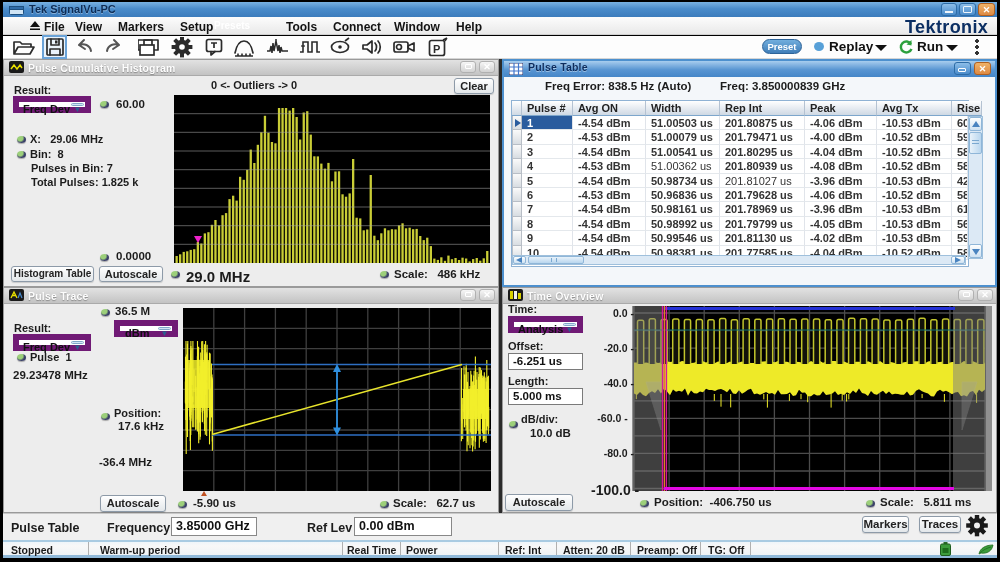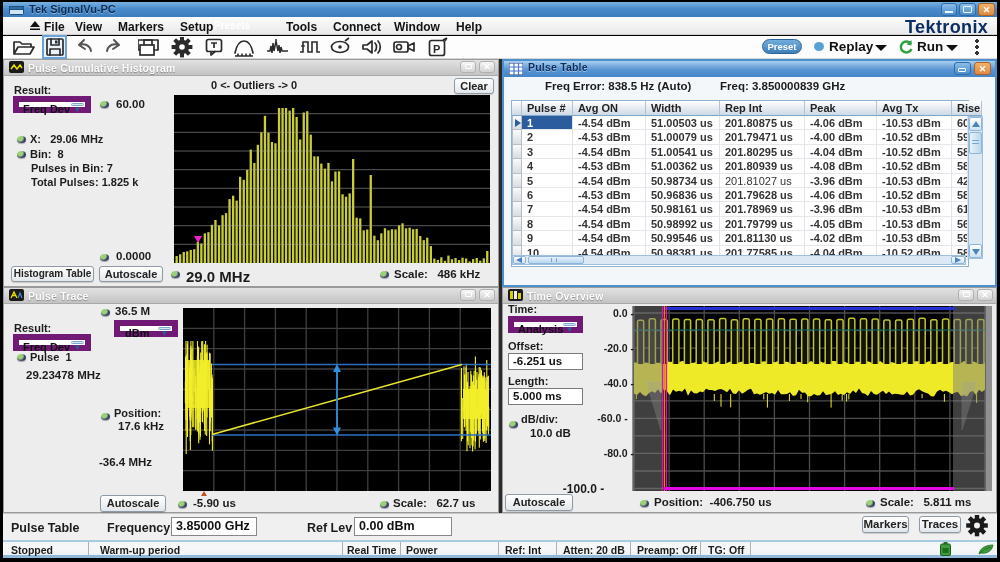--- a/index.html
+++ b/index.html
@@ -302,21 +302,21 @@
 <div class="ab" style="left:522px;top:144.8px;width:51px;height:14.4px;color:#333;border-bottom:1px solid #e4e8ec;border-right:1px solid #e0e4ea;font-size:11px;font-weight:bold;padding-left:5px;line-height:14.4px;overflow:hidden">3</div>
 <div class="ab" style="left:573px;top:144.8px;width:73px;height:14.4px;color:#333;border-bottom:1px solid #e4e8ec;border-right:1px solid #e0e4ea;font-size:11px;font-weight:bold;padding-left:5px;line-height:14.4px;overflow:hidden">-4.54 dBm</div>
 <div class="ab" style="left:646px;top:144.8px;width:74px;height:14.4px;color:#333;border-bottom:1px solid #e4e8ec;border-right:1px solid #e0e4ea;font-size:11px;font-weight:bold;padding-left:5px;line-height:14.4px;overflow:hidden">51.00541 us</div>
 <div class="ab" style="left:720px;top:144.8px;width:85px;height:14.4px;color:#333;border-bottom:1px solid #e4e8ec;border-right:1px solid #e0e4ea;font-size:11px;font-weight:bold;padding-left:5px;line-height:14.4px;overflow:hidden">201.80295 us</div>
 <div class="ab" style="left:805px;top:144.8px;width:72px;height:14.4px;color:#333;border-bottom:1px solid #e4e8ec;border-right:1px solid #e0e4ea;font-size:11px;font-weight:bold;padding-left:5px;line-height:14.4px;overflow:hidden">-4.04 dBm</div>
 <div class="ab" style="left:877px;top:144.8px;width:75px;height:14.4px;color:#333;border-bottom:1px solid #e4e8ec;border-right:1px solid #e0e4ea;font-size:11px;font-weight:bold;padding-left:5px;line-height:14.4px;overflow:hidden">-10.52 dBm</div>
 <div class="ab" style="left:952px;top:144.8px;width:16px;height:14.4px;color:#333;border-bottom:1px solid #e4e8ec;border-right:1px solid #e0e4ea;font-size:11px;font-weight:bold;padding-left:5px;line-height:14.4px;overflow:hidden">58</div>
 <div class="ab" style="left:512px;top:159.2px;width:10px;height:14.4px;background:linear-gradient(#fafafa,#d8dde2);border:1px solid #b8bec6;border-top:none"></div>
 <div class="ab" style="left:522px;top:159.2px;width:51px;height:14.4px;color:#333;border-bottom:1px solid #e4e8ec;border-right:1px solid #e0e4ea;font-size:11px;font-weight:bold;padding-left:5px;line-height:14.4px;overflow:hidden">4</div>
 <div class="ab" style="left:573px;top:159.2px;width:73px;height:14.4px;color:#333;border-bottom:1px solid #e4e8ec;border-right:1px solid #e0e4ea;font-size:11px;font-weight:bold;padding-left:5px;line-height:14.4px;overflow:hidden">-4.53 dBm</div>
-<div class="ab" style="left:646px;top:159.2px;width:74px;height:14.4px;color:#333;border-bottom:1px solid #e4e8ec;border-right:1px solid #e0e4ea;font-size:11px;font-weight:bold;padding-left:5px;line-height:14.4px;overflow:hidden">51.00362 us</div>
+<div class="ab" style="left:646px;top:159.2px;width:74px;height:14.4px;color:#333;border-bottom:1px solid #e4e8ec;border-right:1px solid #e0e4ea;font-size:11px;font-weight:normal;padding-left:5px;line-height:14.4px;overflow:hidden">51.00362 us</div>
 <div class="ab" style="left:720px;top:159.2px;width:85px;height:14.4px;color:#333;border-bottom:1px solid #e4e8ec;border-right:1px solid #e0e4ea;font-size:11px;font-weight:bold;padding-left:5px;line-height:14.4px;overflow:hidden">201.80939 us</div>
 <div class="ab" style="left:805px;top:159.2px;width:72px;height:14.4px;color:#333;border-bottom:1px solid #e4e8ec;border-right:1px solid #e0e4ea;font-size:11px;font-weight:bold;padding-left:5px;line-height:14.4px;overflow:hidden">-4.08 dBm</div>
 <div class="ab" style="left:877px;top:159.2px;width:75px;height:14.4px;color:#333;border-bottom:1px solid #e4e8ec;border-right:1px solid #e0e4ea;font-size:11px;font-weight:bold;padding-left:5px;line-height:14.4px;overflow:hidden">-10.52 dBm</div>
 <div class="ab" style="left:952px;top:159.2px;width:16px;height:14.4px;color:#333;border-bottom:1px solid #e4e8ec;border-right:1px solid #e0e4ea;font-size:11px;font-weight:bold;padding-left:5px;line-height:14.4px;overflow:hidden">58</div>
 <div class="ab" style="left:512px;top:173.6px;width:10px;height:14.4px;background:linear-gradient(#fafafa,#d8dde2);border:1px solid #b8bec6;border-top:none"></div>
 <div class="ab" style="left:522px;top:173.6px;width:51px;height:14.4px;color:#333;border-bottom:1px solid #e4e8ec;border-right:1px solid #e0e4ea;font-size:11px;font-weight:bold;padding-left:5px;line-height:14.4px;overflow:hidden">5</div>
 <div class="ab" style="left:573px;top:173.6px;width:73px;height:14.4px;color:#333;border-bottom:1px solid #e4e8ec;border-right:1px solid #e0e4ea;font-size:11px;font-weight:bold;padding-left:5px;line-height:14.4px;overflow:hidden">-4.54 dBm</div>
 <div class="ab" style="left:646px;top:173.6px;width:74px;height:14.4px;color:#333;border-bottom:1px solid #e4e8ec;border-right:1px solid #e0e4ea;font-size:11px;font-weight:bold;padding-left:5px;line-height:14.4px;overflow:hidden">50.98734 us</div>
 <div class="ab" style="left:720px;top:173.6px;width:85px;height:14.4px;color:#333;border-bottom:1px solid #e4e8ec;border-right:1px solid #e0e4ea;font-size:11px;font-weight:normal;padding-left:5px;line-height:14.4px;overflow:hidden">201.81027 us</div>
 <div class="ab" style="left:805px;top:173.6px;width:72px;height:14.4px;color:#333;border-bottom:1px solid #e4e8ec;border-right:1px solid #e0e4ea;font-size:11px;font-weight:bold;padding-left:5px;line-height:14.4px;overflow:hidden">-3.96 dBm</div>
@@ -395,21 +395,21 @@
   </svg>
 <div class="wbtn" style="left:460px;top:289px"><span style="display:inline-block;width:7px;height:5px;border:1.5px solid #fff;border-radius:1px;margin-top:2px"></span></div>
 <div class="wbtn" style="left:479px;top:289px;line-height:11px;font-size:9px">✕</div>
 <div class="knob" style="left:101px;top:309px"></div>
 <div class="t" style="left:115px;top:305px;font-size:11.5px">36.5 M</div>
 <div class="combo" style="left:114px;top:320px;width:64px;height:17px;line-height:15px;padding-left:5px">dBm<span class="arr">▼</span></div>
 <div class="t" style="left:14px;top:322px">Result:</div>
 <div class="combo" style="left:13px;top:334px;width:78px;height:17px;line-height:15px;padding-left:4px">Freq Dev<span class="arr">▼</span></div>
 <div class="knob" style="left:17px;top:354px"></div>
 <div class="t" style="left:30px;top:351px">Pulse&nbsp;&nbsp;1</div>
-<div class="t" style="left:26px;top:369px;font-size:11.5px">29.23478 MHz</div>
+<div class="t" style="left:13px;top:369px;font-size:11.5px">29.23478 MHz</div>
 <div class="knob" style="left:101px;top:413px"></div>
 <div class="t" style="left:114px;top:407px">Position:</div>
 <div class="t" style="left:118px;top:420px;font-size:11.5px">17.6 kHz</div>
 <div class="t" style="left:99px;top:456px;font-size:11.5px">-36.4 MHz</div>
 <svg class="ab" style="left:183px;top:308px" width="308" height="183">
     <rect width="308" height="183" fill="#000"></rect>
     <line x1="30.8" y1="0" x2="30.8" y2="183" stroke="#3f3f3f" stroke-width="1.3"></line>
     <line x1="61.6" y1="0" x2="61.6" y2="183" stroke="#3f3f3f" stroke-width="1.3"></line>
     <line x1="92.4" y1="0" x2="92.4" y2="183" stroke="#3f3f3f" stroke-width="1.3"></line>
     <line x1="123.2" y1="0" x2="123.2" y2="183" stroke="#3f3f3f" stroke-width="1.3"></line>
@@ -715,21 +715,21 @@
     <line x1="32.5" y1="0" x2="32.5" y2="185" stroke="#e0831f" stroke-width="1.2"></line>
     <line x1="30.6" y1="0" x2="30.6" y2="185" stroke="#d6189a" stroke-width="1.5"></line>
     <line x1="34.4" y1="0" x2="34.4" y2="185" stroke="#d6189a" stroke-width="1.5"></line>
     <line x1="32" y1="182.5" x2="322" y2="182.5" stroke="#e208e2" stroke-width="3"></line>
   </svg>
 <div class="t" style="left:591px;top:307px;width:43px;text-align:right;font-size:10.5px">0.0 -</div>
 <div class="t" style="left:591px;top:342px;width:43px;text-align:right;font-size:10.5px">-20.0 -</div>
 <div class="t" style="left:591px;top:377px;width:43px;text-align:right;font-size:10.5px">-40.0 -</div>
 <div class="t" style="left:591px;top:412px;width:43px;text-align:center;font-size:10.5px">-60.0 -</div>
 <div class="t" style="left:591px;top:447px;width:43px;text-align:right;font-size:10.5px">-80.0 -</div>
-<div class="t" style="left:562px;top:482px;width:43px;text-align:center;font-size:12px">-100.0 -</div>
+<div class="t" style="left:591px;top:482px;width:43px;text-align:center;font-size:14px">-100.0 -</div>
 <div class="btn" style="left:505px;top:494px;width:68px;height:17px;line-height:15px">Autoscale</div>
 <div class="knob" style="left:640px;top:500px"></div>
 <div class="t" style="left:654px;top:496px;font-size:11.5px">Position:&nbsp; -406.750 us</div>
 <div class="knob" style="left:866px;top:500px"></div>
 <div class="t" style="left:880px;top:496px;font-size:11.5px">Scale:&nbsp;&nbsp;&nbsp;5.811 ms</div>
 <div class="ab" style="left:3px;top:513px;width:994px;height:27px;background:#f0f0f0;border-top:1px solid #c8c8c8"></div>
 <div class="t" style="left:11px;top:521px;font-size:12.5px">Pulse Table</div>
 <div class="t" style="left:107px;top:521px;font-size:12.5px">Frequency</div>
 <div class="inp" style="left:171px;top:517px;width:86px;height:19px;line-height:17px;font-size:12.5px;border-color:#888">3.85000 GHz</div>
 <div class="t" style="left:307px;top:521px;font-size:12.5px">Ref Lev</div>

